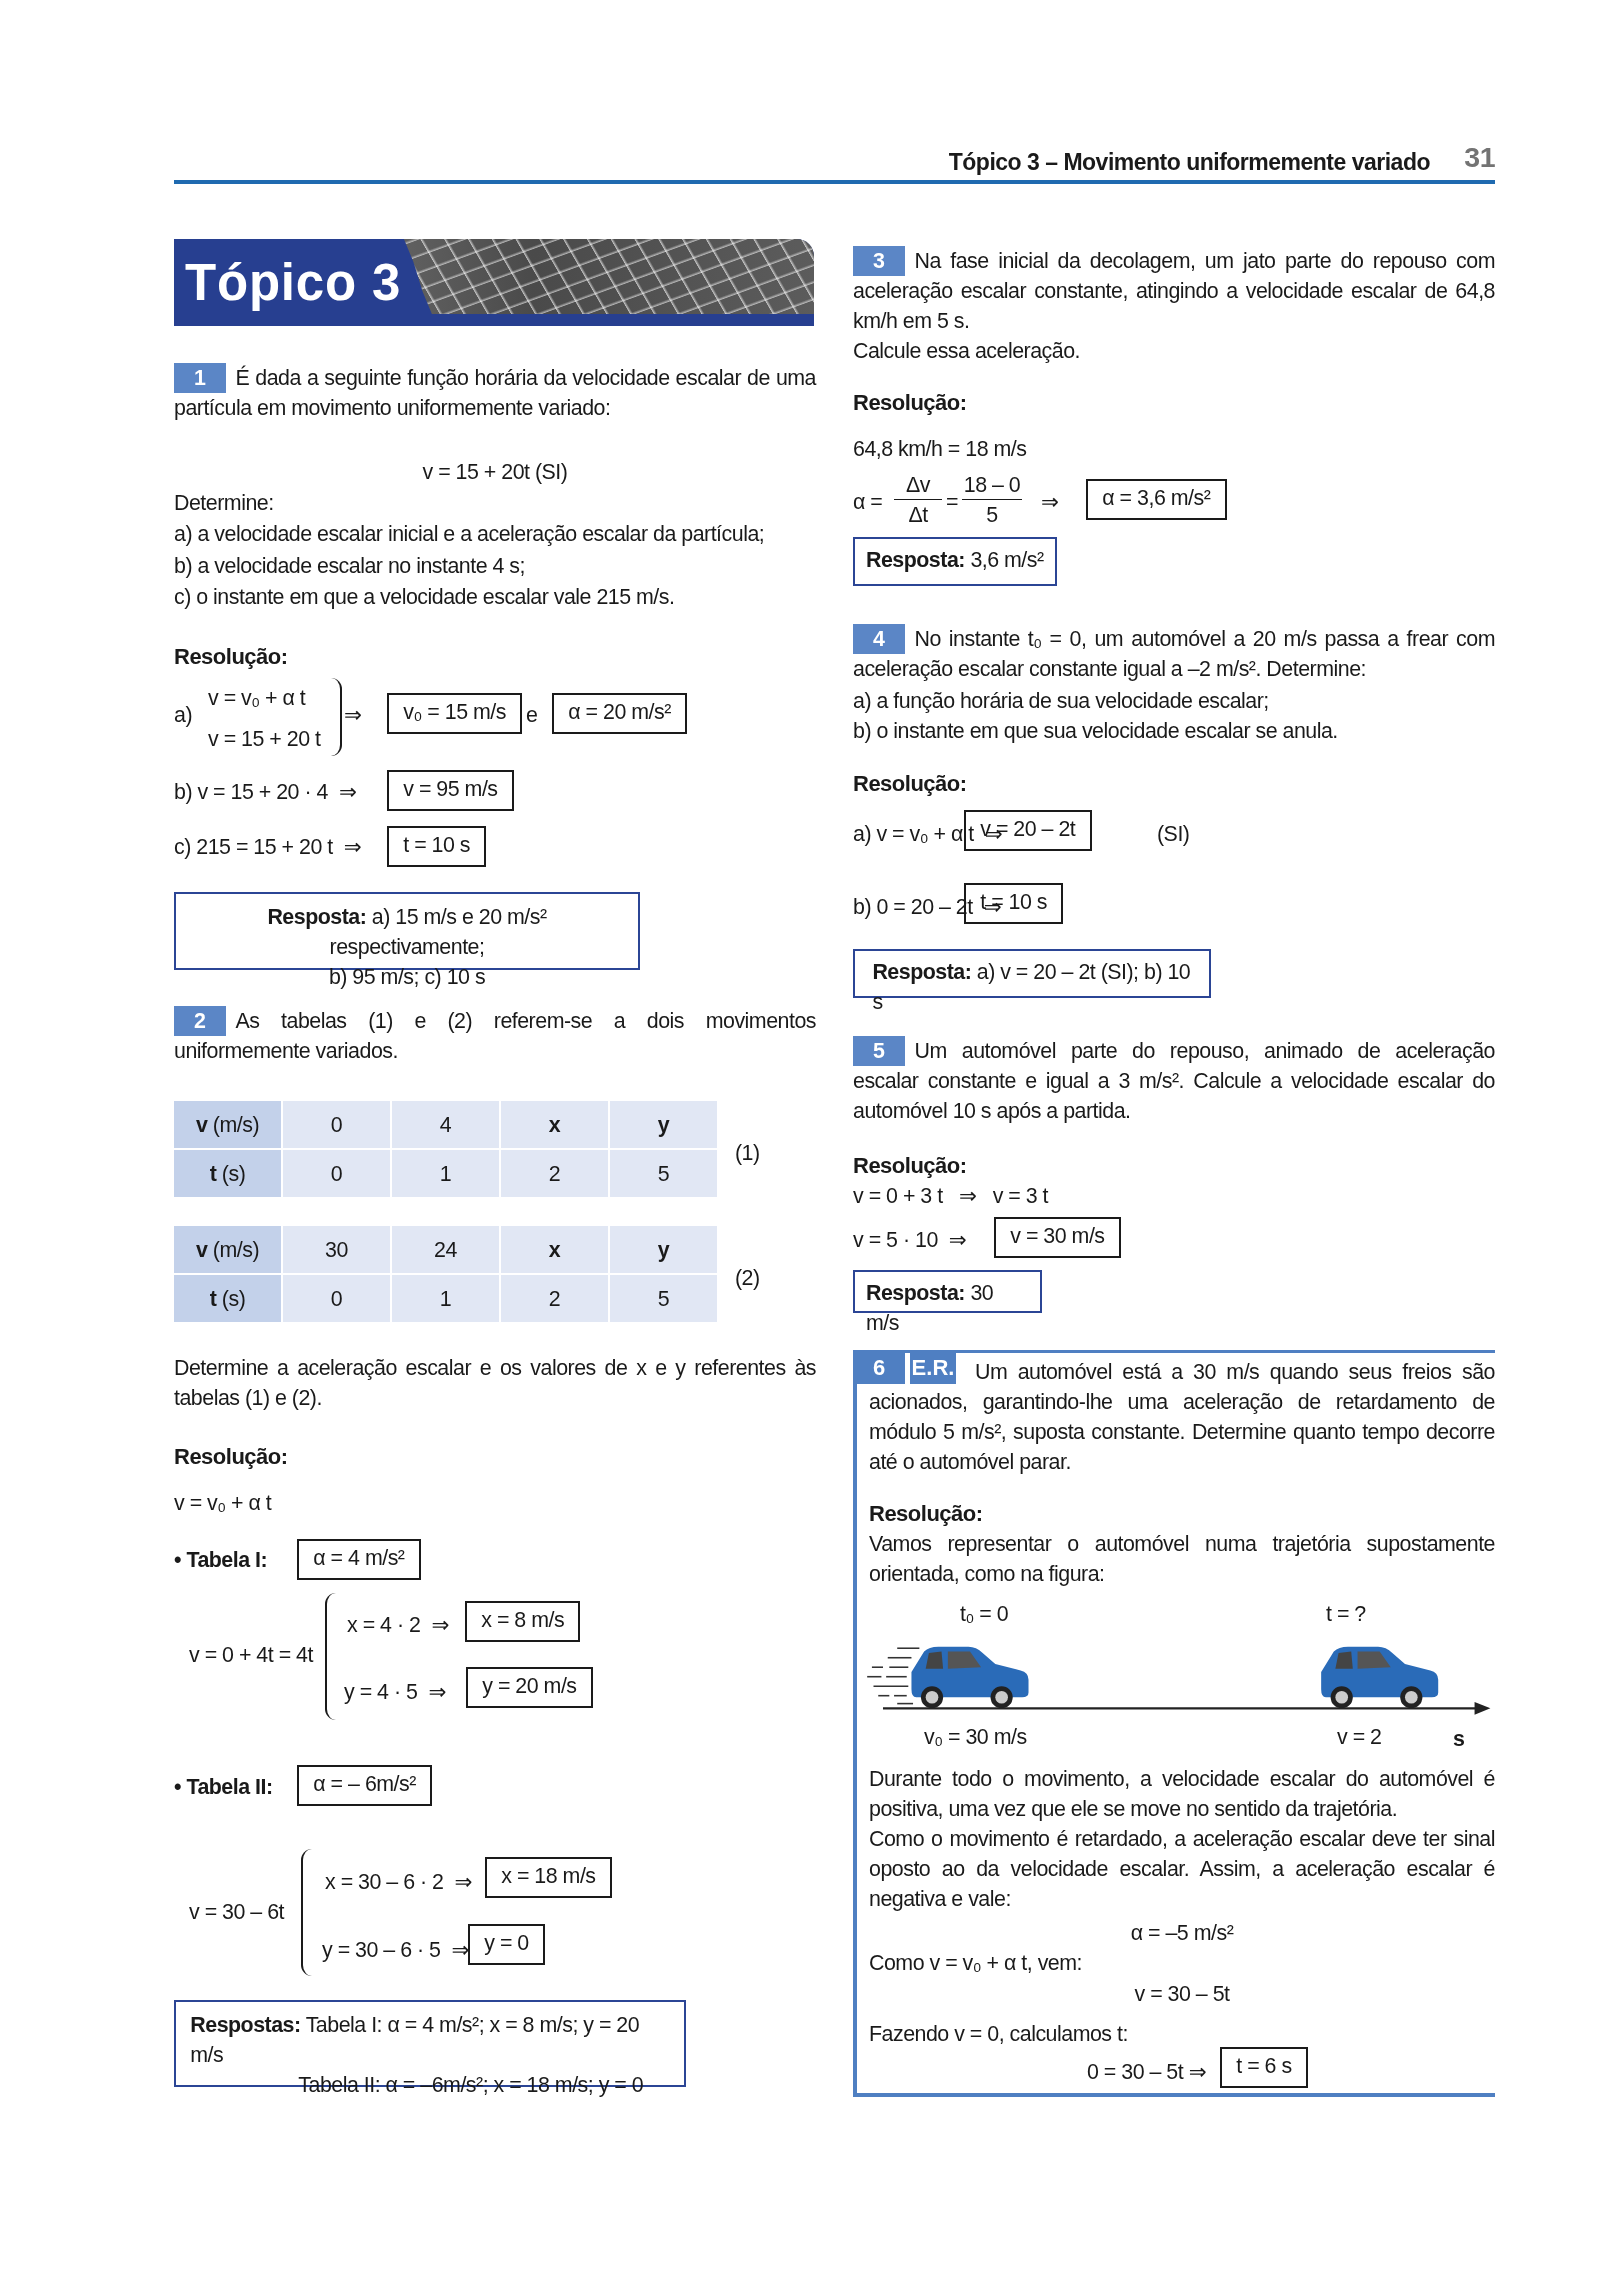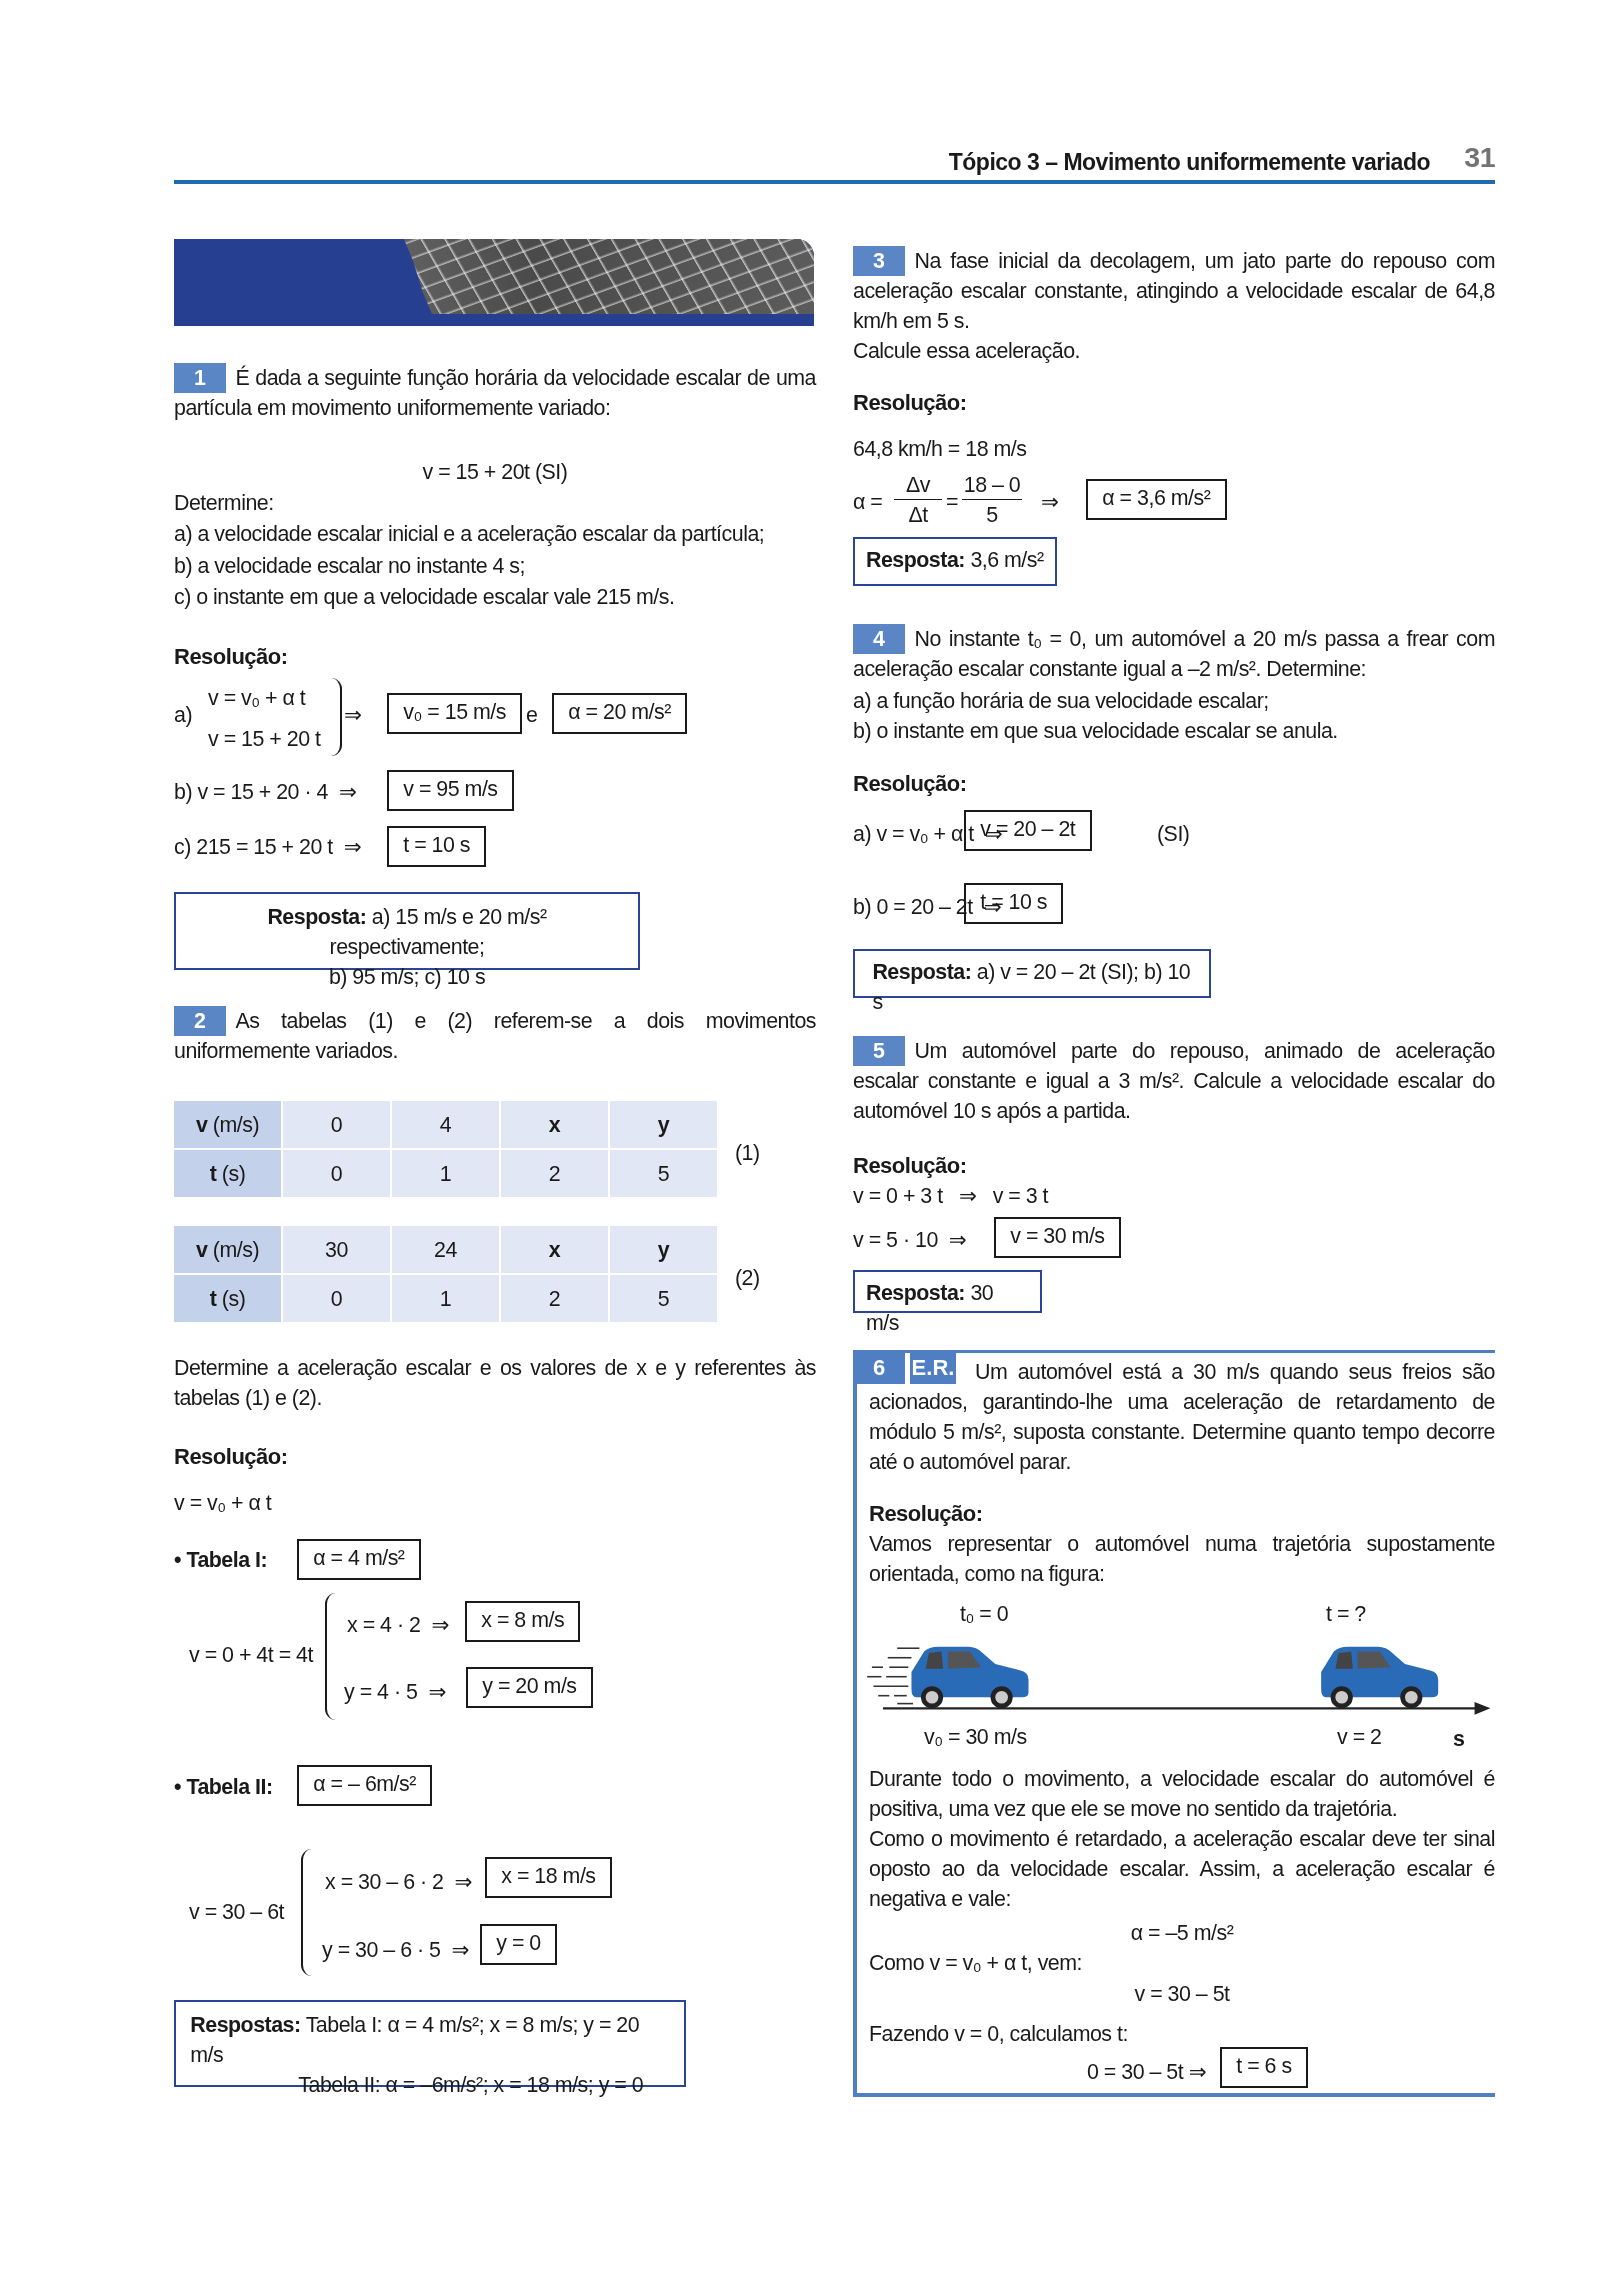--- a/index.html
+++ b/index.html
@@ -73,20 +73,21 @@
 <body>
 
 <div class="running-head">
   <span class="title">Tópico 3 – Movimento uniformemente variado</span>
   <span class="pageno">31</span>
 </div>
 
 <div class="banner">
   <div class="blue"></div>
   <div class="photo"></div>
+  <div class="label">Tópico 3</div>
 </div>
 
 <div class="para" style="left:174px; top:363px; width:642px;">
   <span class="qnum">1</span><span>É dada a seguinte função horária da velocidade escalar de uma partícula em movimento uniformemente variado:</span>
 </div>
 <div class="abs" style="left:174px; top:457px; width:642px; text-align:center;">v = 15 + 20t (SI)</div>
 <div class="abs" style="left:174px; top:488px;">Determine:</div>
 <div class="abs" style="left:174px; top:519px;">a)  a velocidade escalar inicial e a aceleração escalar da partícula;</div>
 <div class="abs" style="left:174px; top:551px;">b)  a velocidade escalar no instante 4 s;</div>
 <div class="abs" style="left:174px; top:582px;">c)  o instante em que a velocidade escalar vale 215 m/s.</div>
@@ -168,21 +169,21 @@
 <div class="abs" style="left:344px; top:1677px;"><span>y = 4 · 5</span><span class="arrow">⇒</span></div>
 <div class="abs boxed" style="left:466px; top:1667px;">y = 20 m/s</div>
 
 <div class="abs b" style="left:174px; top:1772px;">• Tabela II:</div>
 <div class="abs boxed" style="left:297px; top:1765px;">α = – 6m/s²</div>
 <div class="abs" style="left:189px; top:1897px;">v = 30 – 6t</div>
 <div class="brace" style="left:301px; top:1849px; width:11px; height:127px; border-right:none; border-top:none; border-bottom:none; border-radius:11px 0 0 11px;"></div>
 <div class="abs" style="left:325px; top:1867px;"><span>x = 30 – 6 · 2</span><span class="arrow">⇒</span></div>
 <div class="abs boxed" style="left:485px; top:1857px;">x = 18 m/s</div>
 <div class="abs" style="left:322px; top:1935px;"><span>y = 30 – 6 · 5</span><span class="arrow">⇒</span></div>
-<div class="abs boxed" style="left:480px; top:1924px;">y = 0</div>
+<div class="abs boxed" style="left:468px; top:1924px;">y = 0</div>
 
 <div class="answer-box" style="left:174px; top:2000px; width:512px; height:87px;">
   <div><span class="b">Respostas:</span> <span>Tabela I: α = 4 m/s²;  x = 8 m/s; y = 20 m/s</span></div>
   <div style="padding-left:108px;">Tabela II: α = –6m/s²;  x = 18 m/s; y = 0</div>
 </div>
 
 <div class="para" style="left:853px; top:246px; width:642px;">
   <span class="qnum">3</span><span>Na fase inicial da decolagem, um jato parte do repouso com aceleração escalar constante, atingindo a velocidade escalar de 64,8 km/h em 5 s.</span>
 </div>
 <div class="abs" style="left:853px; top:336px;">Calcule essa aceleração.</div>

